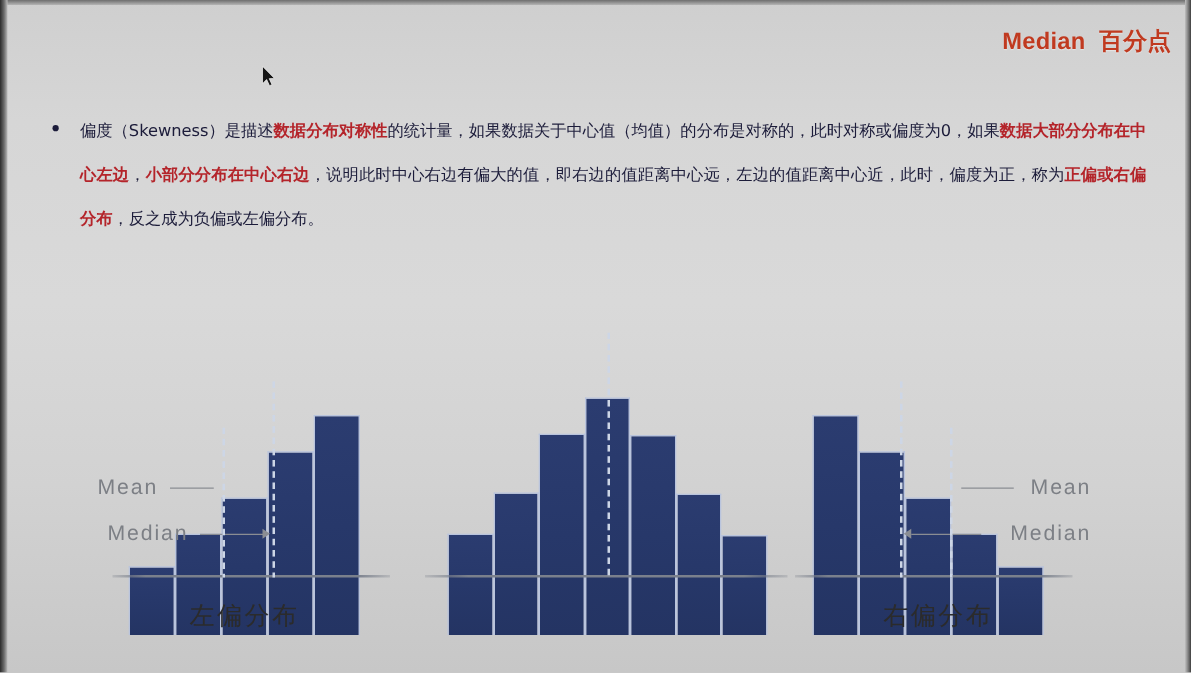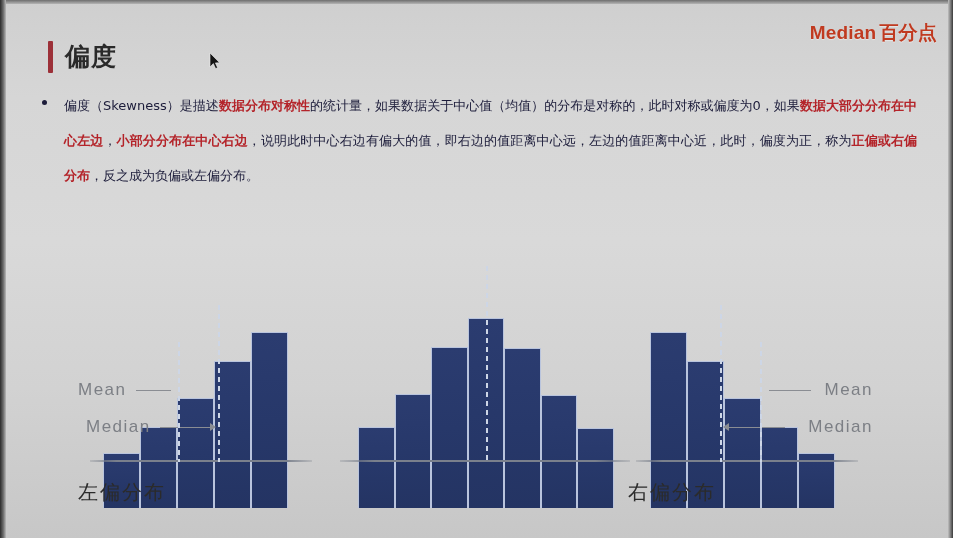--- a/index.html
+++ b/index.html
@@ -21,21 +21,21 @@
   .edge-top{position:absolute;left:0;top:0;width:953px;height:4px;
     background:linear-gradient(180deg,#6e6e6e 0%,#b5b5b5 100%);}
 
   
   .logo{
     position:absolute;right:16px;top:20px;
     font-size:19px;font-weight:bold;letter-spacing:.2px;
     color:#c03a20;white-space:nowrap;
     text-shadow:0 1px 1px rgba(255,255,255,.45);
   }
-  .logo .cn{margin-left:3px;}
+  .logo .cn{margin-left:11px;}
   .title-wrap{position:absolute;left:48px;top:40px;display:flex;align-items:center;}
   .title-bar{width:5px;height:32px;background:#9c3038;margin-right:12px;border-radius:1px;}
   .title-text{font-size:25px;font-weight:bold;color:#2a2a2a;letter-spacing:1px;
     font-family:"DejaVu Sans","Liberation Sans",sans-serif;}
 
   
   .cursor{position:absolute;left:209px;top:52px;width:12px;height:18px;}
 
   
   .para{
@@ -52,21 +52,21 @@
   .charts{position:absolute;left:0;top:258px;width:953px;height:250px;}
   .chart{position:absolute;top:0;height:250px;}
   .bars{position:absolute;left:0;bottom:0;height:190px;display:flex;align-items:flex-end;}
   .bar{
     background:linear-gradient(180deg,#2b3c70 0%,#27386a 50%,#243463 100%);
     border:1px solid #b9c4dd;border-bottom:none;
     box-sizing:border-box;
   }
   .axis{position:absolute;bottom:46px;height:2px;
     background:linear-gradient(90deg,rgba(120,125,135,.25) 0%,#7a808c 12%,#7a808c 88%,rgba(120,125,135,.25) 100%);}
-  .caption{position:absolute;bottom:2px;width:100%;
+  .caption{position:absolute;bottom:2px;width:100%;text-align:center;
     font-size:20px;color:#2b2b2b;letter-spacing:2px;
     font-family:"DejaVu Sans","Liberation Sans",sans-serif;}
 
   .vline{position:absolute;bottom:46px;width:2px;
     background-image:linear-gradient(180deg,#cdd6e6 55%,rgba(0,0,0,0) 0);
     background-size:2px 9px;}
   .ann{position:absolute;font-size:17px;color:#7c7f85;letter-spacing:1.5px;
     font-family:"Liberation Sans","DejaVu Sans",sans-serif;white-space:nowrap;}
   .leader{position:absolute;height:1px;background:#8a8d93;}
   .arrow{position:absolute;width:0;height:0;border-top:4px solid transparent;
@@ -80,24 +80,20 @@
 <div class="slide">
 
   <div class="edge-top"></div>
   <div class="edge-left"></div>
   <div class="edge-right"></div>
 
   <div class="logo">
     <span>Median</span><span class="cn">百分点</span>
   </div>
 
-  <div class="title-wrap">
-    <div class="title-bar"></div>
-    <div class="title-text">偏度</div>
-  </div>
 
   <svg class="cursor" viewBox="0 0 12 18">
     <path d="M1 1 L1 15 L4.3 11.6 L6.6 16.6 L8.6 15.7 L6.4 10.9 L10.6 10.7 Z" fill="#141414" stroke="#efefef" stroke-width="0.6"></path>
   </svg>
 
   <div class="para">
     <span class="bullet"></span>
     <div class="para-body">
       <span>偏度（Skewness）是描述</span><span class="hi">数据分布对称性</span><span>的统计量，如果数据关于中心值（均值）的分布是对称的，此时对称或偏度为0，如果</span><span class="hi">数据大部分分布在中心左边</span><span>，</span><span class="hi">小部分分布在中心右边</span><span>，说明此时中心右边有偏大的值，即右边的值距离中心远，左边的值距离中心近，此时，偏度为正，称为</span><span class="hi">正偏或右偏分布</span><span>，反之成为负偏或左偏分布。</span>
     </div>

